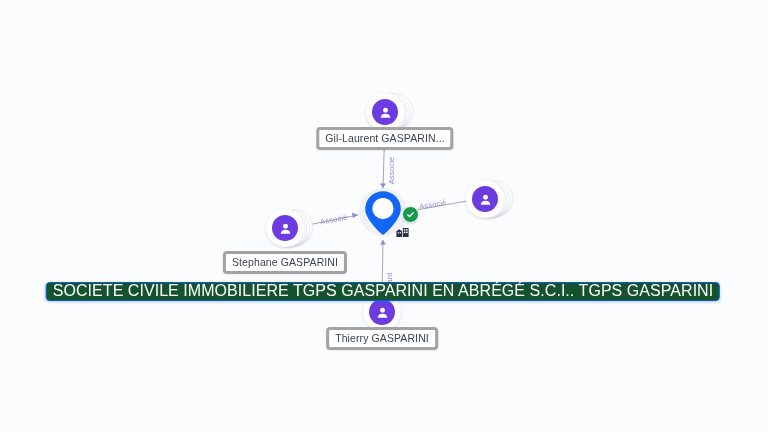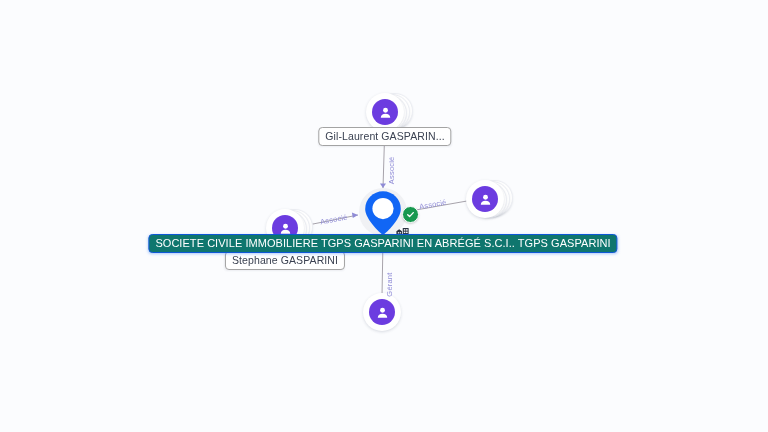--- a/index.html
+++ b/index.html
@@ -94,34 +94,35 @@
 
   
   .nlabel {
     position: absolute;
     transform: translateX(-50%);
     white-space: nowrap;
     font-size: 10.5px;
     line-height: 14px;
     color: #3b4252;
     background: #ffffff;
-    border: 1px solid #a3a3a3;
+    border: 3px solid #a3a3a3;
     border-radius: 4px;
     padding: 1px 6px 2px 6px;
     box-shadow: 0 1px 2px rgba(40,50,80,0.07);
     letter-spacing: 0.1px;
   }
   .nlabel.selected {
-    background: #0f766e;
+    background: #14532d;
     border: 1px solid #0e58d6;
     color: #ffffff;
     z-index: 40;
     box-shadow: 0 1px 3px rgba(19,102,240,0.35);
-    font-size: 11px;
+    font-size: 16px;
     letter-spacing: 0.05px;
+    margin-top: 48px;
   }
 
   
   .elabel {
     position: absolute;
     white-space: nowrap;
     font-size: 7.5px;
     color: #8f8bd6;
     letter-spacing: 0.2px;
     transform-origin: 50% 50%;
@@ -201,20 +202,21 @@
 
   <div class="node z-nodes" style="left:382px; top:312px;">
     <div class="person-ring"></div>
     <div class="person-disc">
       <svg width="15" height="15" viewBox="0 0 24 24" fill="#ffffff">
         <circle cx="12" cy="8.4" r="3.9"></circle>
         <path d="M4.4 20.4c0-4.2 3.4-6.4 7.6-6.4s7.6 2.2 7.6 6.4z"></path>
       </svg>
     </div>
   </div>
+  <div class="nlabel z-labels" style="left:382px; top:327px;">Thierry GASPARINI</div>
 
   <div class="node z-nodes" style="left:383px; top:212px;">
     <div class="pin-halo"></div>
     <div class="pin-wrap">
       <svg width="38" height="46" viewBox="0 0 38 46">
         <path d="M19 1.2 C9.1 1.2 1.2 9.1 1.2 18.9 C1.2 27.6 12.2 39.6 19 45 C25.8 39.6 36.8 27.6 36.8 18.9 C36.8 9.1 28.9 1.2 19 1.2 Z" fill="#1166f5"></path>
         <circle cx="19" cy="18.6" r="10.6" fill="#ffffff"></circle>
       </svg>
     </div>
     <div class="pin-icon">

